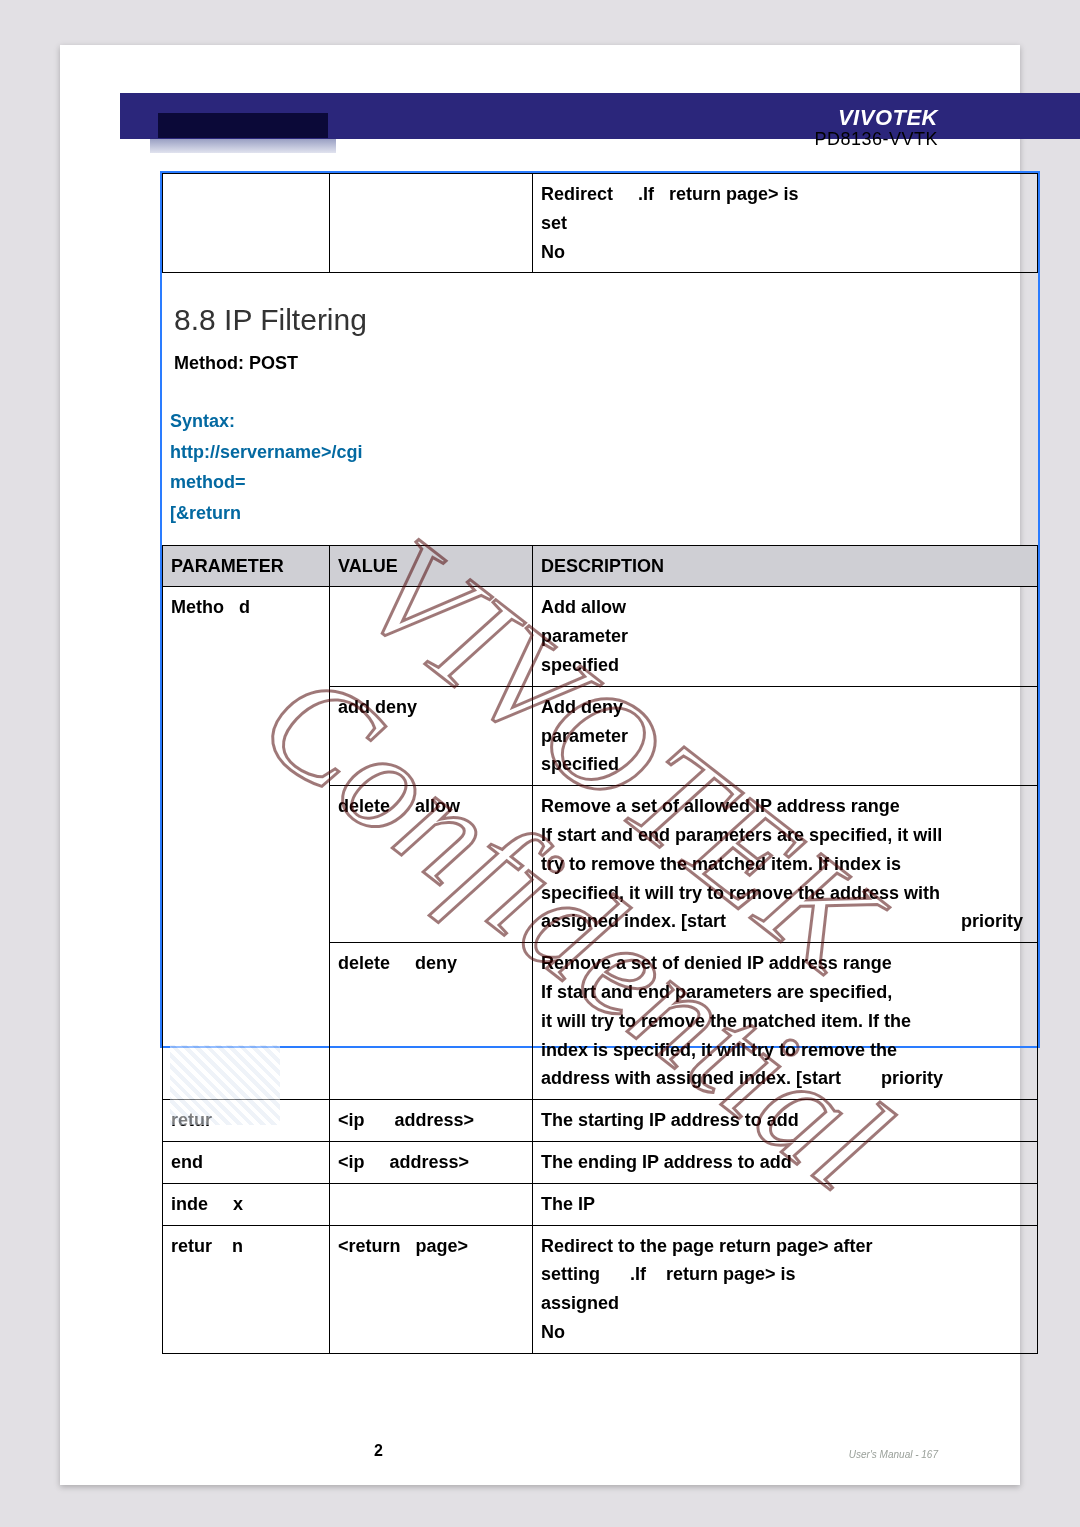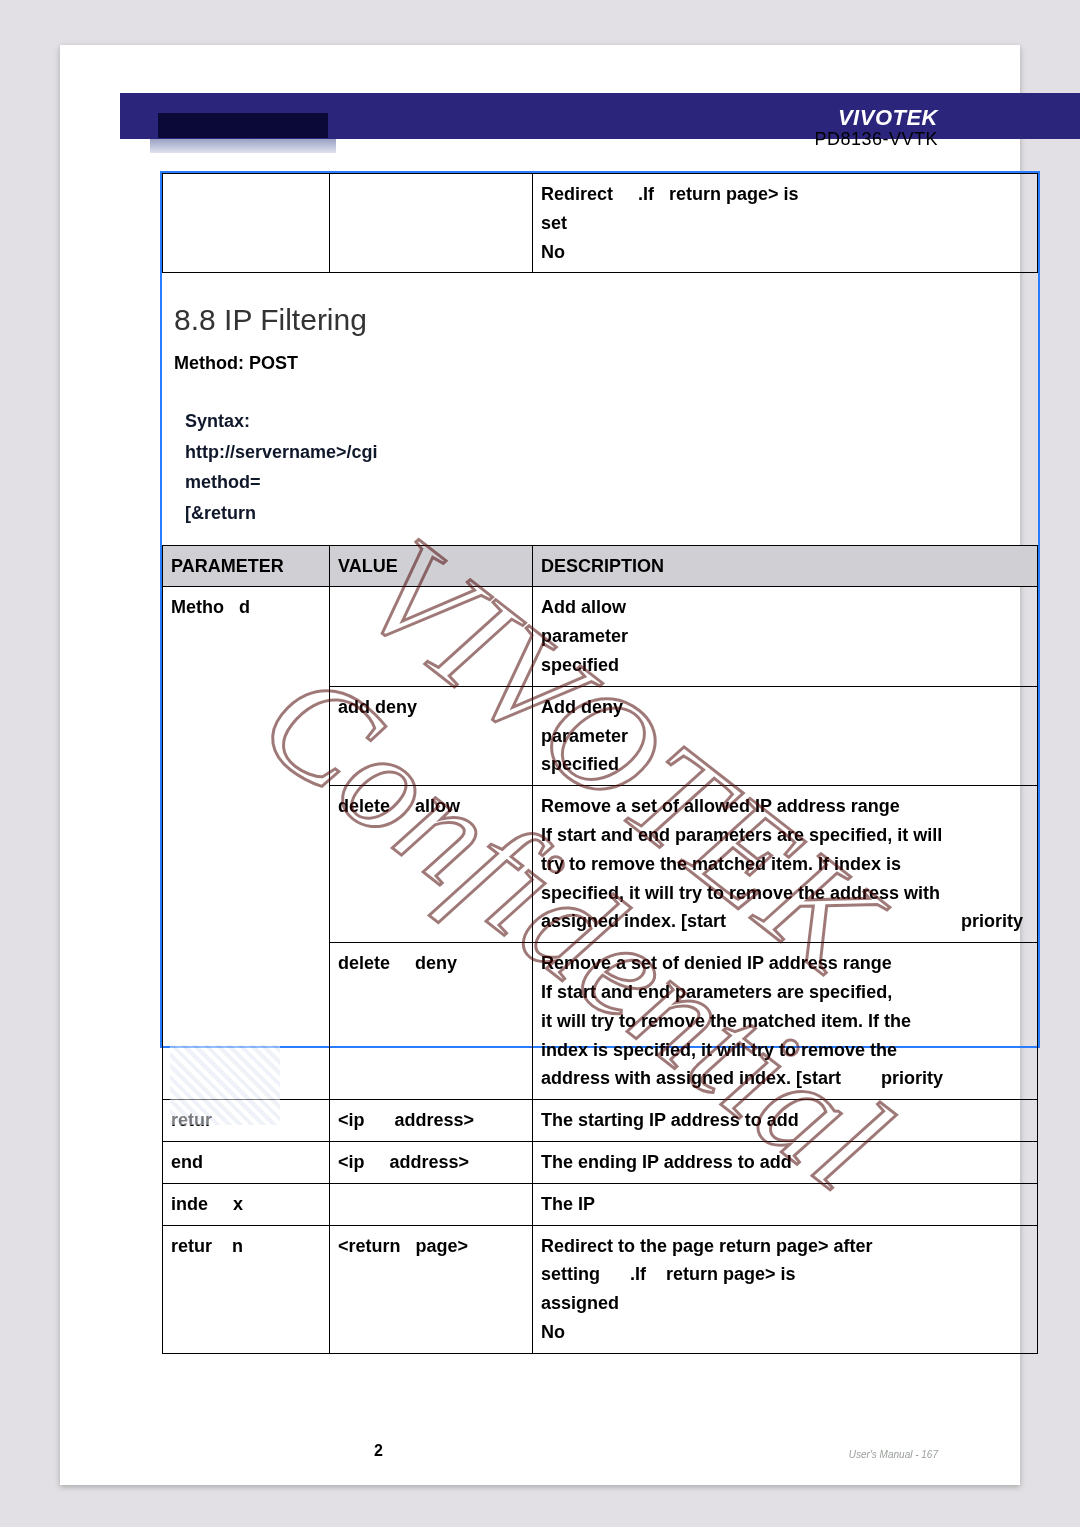--- a/index.html
+++ b/index.html
@@ -113,25 +113,25 @@
     line-height: 1.6;
   }
   .para {
     margin-left: 12px;
     font-size: 18px;
     line-height: 1.6;
     font-weight: bold;
     color: #000;
   }
   .syntax {
-    margin-left: 23px;
+    margin-left: 8px;
     font-size: 18px;
     line-height: 1.7;
     font-weight: bold;
-    color: #0f172a;
+    color: #0369a1;
   }
   .syntax .sv { font-weight: bold; }
   .syntax-row {
     display: flex;
     gap: 0;
   }
   .syntax-row span {
     white-space: pre;
   }
   

